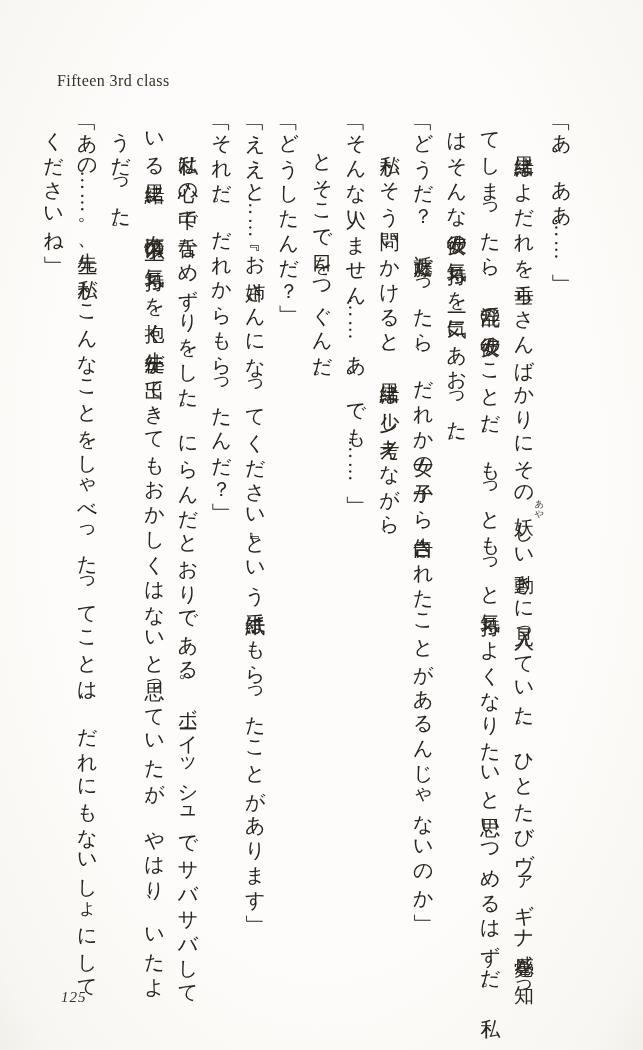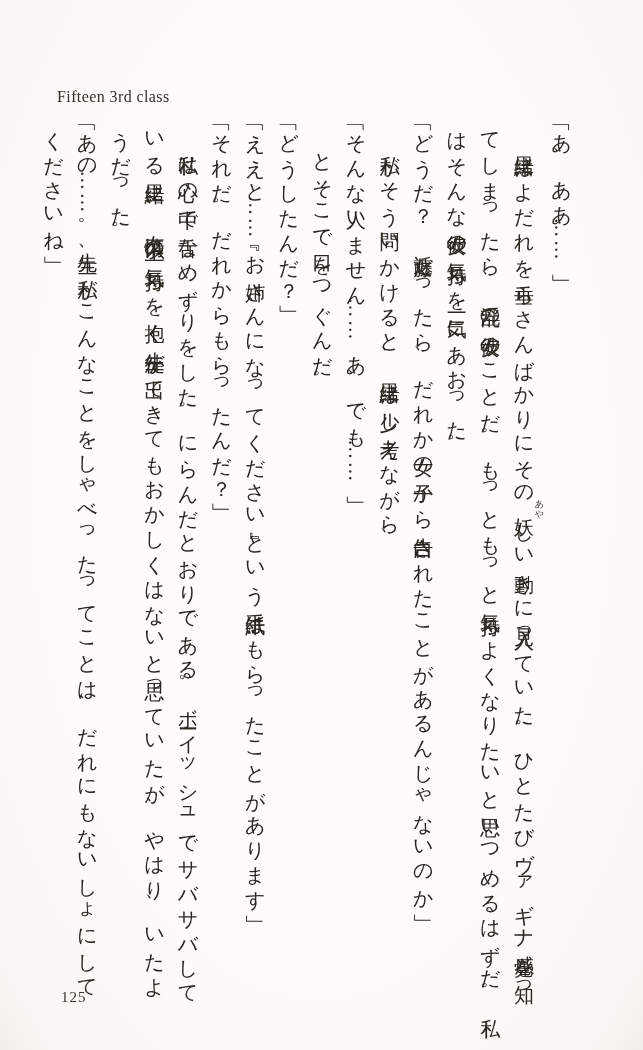--- a/index.html
+++ b/index.html
@@ -16,21 +16,21 @@
   }
   .page {
     position: absolute;
     inset: 0;
     background:
       radial-gradient(ellipse at 50% 45%, #fdfcfa 60%, #f8f6f2 92%, #f1efe9 100%);
   }
   .running-header {
     position: absolute;
     left: 57px;
-    top: 88px;
+    top: 72px;
     font-size: 16px;
     letter-spacing: 0.4px;
     color: #353129;
     white-space: nowrap;
   }
   .body-text {
     position: absolute;
     top: 118px;
     right: 65px;
     width: 538px;
@@ -54,20 +54,21 @@
   ruby rt {
     font-size: 9px;
     letter-spacing: 0;
     color: #3c382f;
   }
   .page-number {
     position: absolute;
     left: 61px;
     top: 989px;
     font-size: 15px;
+    font-style: italic;
     letter-spacing: 1px;
     color: #383328;
   }
 </style>
 </head>
 <body>
 
 <div class="page">
 
   <div class="running-header">Fifteen 3rd class</div>

